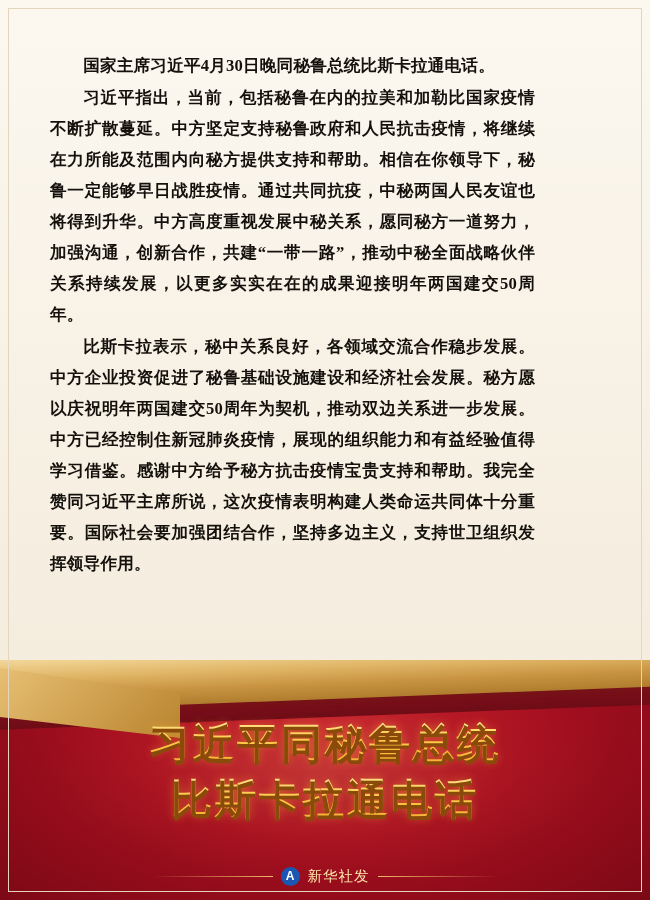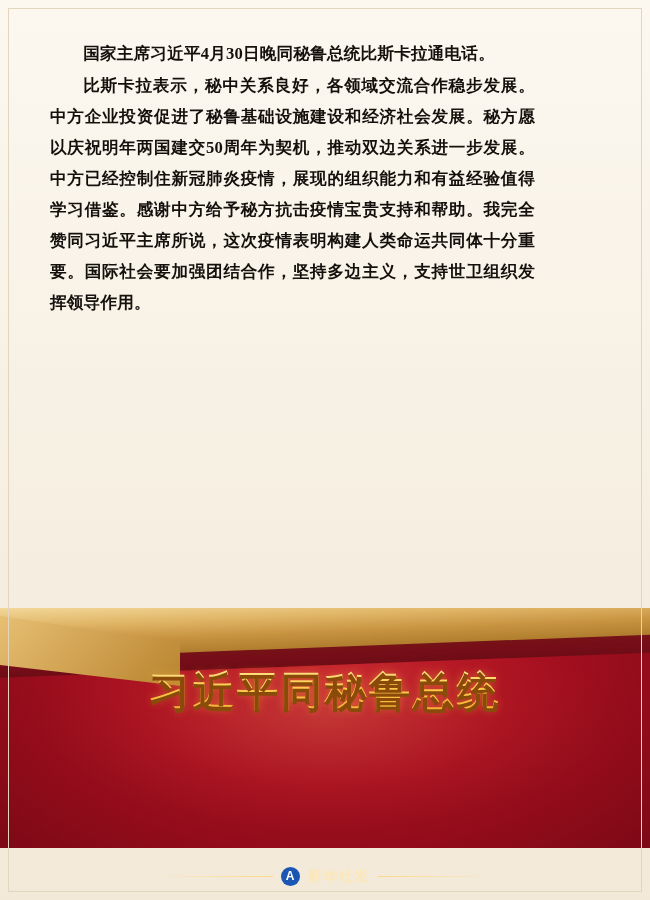--- a/index.html
+++ b/index.html
@@ -29,21 +29,21 @@
     left: 8px; top: 8px; right: 8px; bottom: 8px;
     border: 1px solid #e4d6bd;
     pointer-events: none;
     z-index: 5;
   }
 
   
   .article {
     position: absolute;
     left: 0;
-    top: 4px;
+    top: 16px;
     width: 581px;
     padding: 34px 46px 0 50px;
     box-sizing: border-box;
     z-index: 2;
   }
   .article p {
     margin: 0 0 1px 0;
     font-size: 16.6px;
     line-height: 31px;
     color: #14110d;
@@ -57,21 +57,21 @@
   .article p.lead {
     text-indent: 2em;
   }
 
   
   .band {
     position: absolute;
     left: 0;
     bottom: 0;
     width: 650px;
-    height: 292px;
+    height: 240px;
     z-index: 3;
     overflow: hidden;
   }
   .band-bg {
     position: absolute;
     left: 0;
     top: 24px;
     width: 650px;
     height: 216px;
     background:
@@ -185,32 +185,34 @@
     font-family: Liberation Sans, sans-serif;
   }
 </style>
 </head>
 <body>
 
 <div class="poster">
 
   <div class="article">
     <p class="lead">国家主席习近平4月30日晚同秘鲁总统比斯卡拉通电话。</p>
+    <p>习近平指出，当前，包括秘鲁在内的拉美和加勒比国家疫情不断扩散蔓延。中方坚定支持秘鲁政府和人民抗击疫情，将继续在力所能及范围内向秘方提供支持和帮助。相信在你领导下，秘鲁一定能够早日战胜疫情。通过共同抗疫，中秘两国人民友谊也将得到升华。中方高度重视发展中秘关系，愿同秘方一道努力，加强沟通，创新合作，共建“一带一路”，推动中秘全面战略伙伴关系持续发展，以更多实实在在的成果迎接明年两国建交50周年。</p>
     <p>比斯卡拉表示，秘中关系良好，各领域交流合作稳步发展。中方企业投资促进了秘鲁基础设施建设和经济社会发展。秘方愿以庆祝明年两国建交50周年为契机，推动双边关系进一步发展。中方已经控制住新冠肺炎疫情，展现的组织能力和有益经验值得学习借鉴。感谢中方给予秘方抗击疫情宝贵支持和帮助。我完全赞同习近平主席所说，这次疫情表明构建人类命运共同体十分重要。国际社会要加强团结合作，坚持多边主义，支持世卫组织发挥领导作用。</p>
   </div>
 
   <div class="band">
     <div class="band-bg"></div>
     <div class="band-glow"></div>
     <div class="ribbon-dark"></div>
     <div class="ribbon"></div>
     <div class="band-left-wedge"></div>
 
     <div class="title-wrap">
       <div class="title-line">习近平同秘鲁总统</div>
+      <div class="title-line second">比斯卡拉通电话</div>
     </div>
 
     <div class="credit">
       <div class="credit-rule"></div>
       <span class="credit-badge">A</span>
       <span class="credit-text">新华社发</span>
       <div class="credit-rule right"></div>
     </div>
   </div>
 

